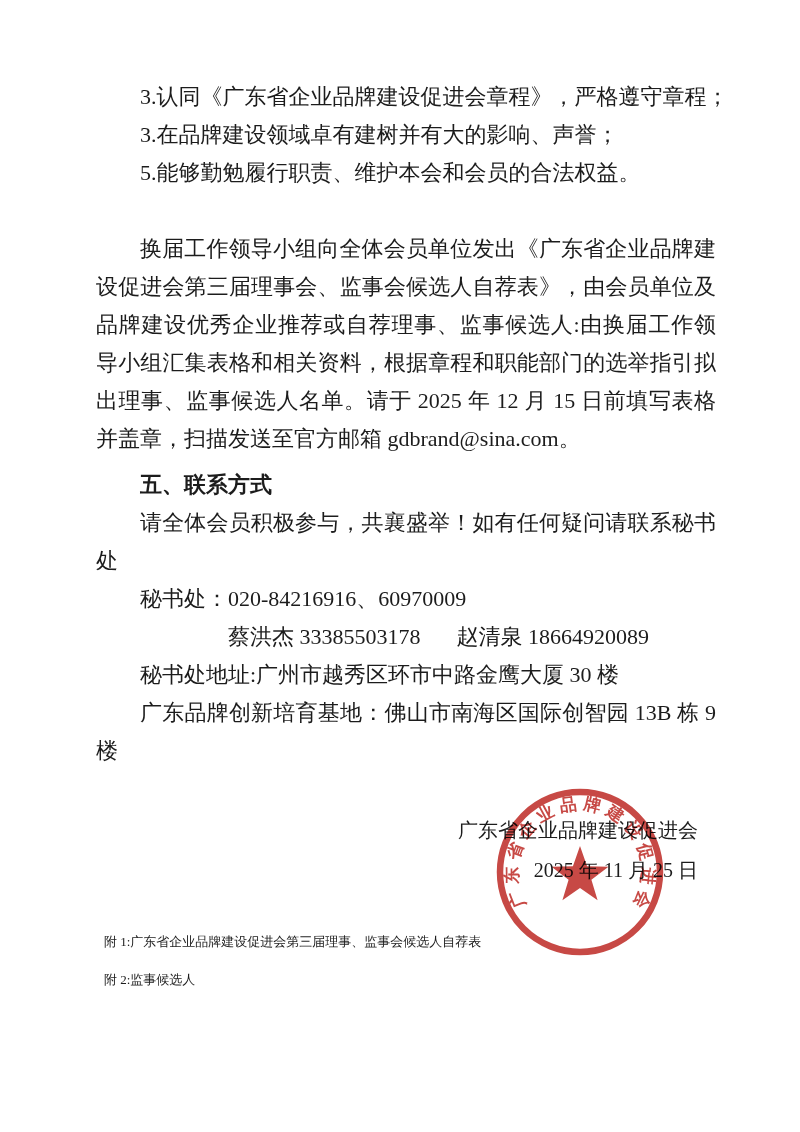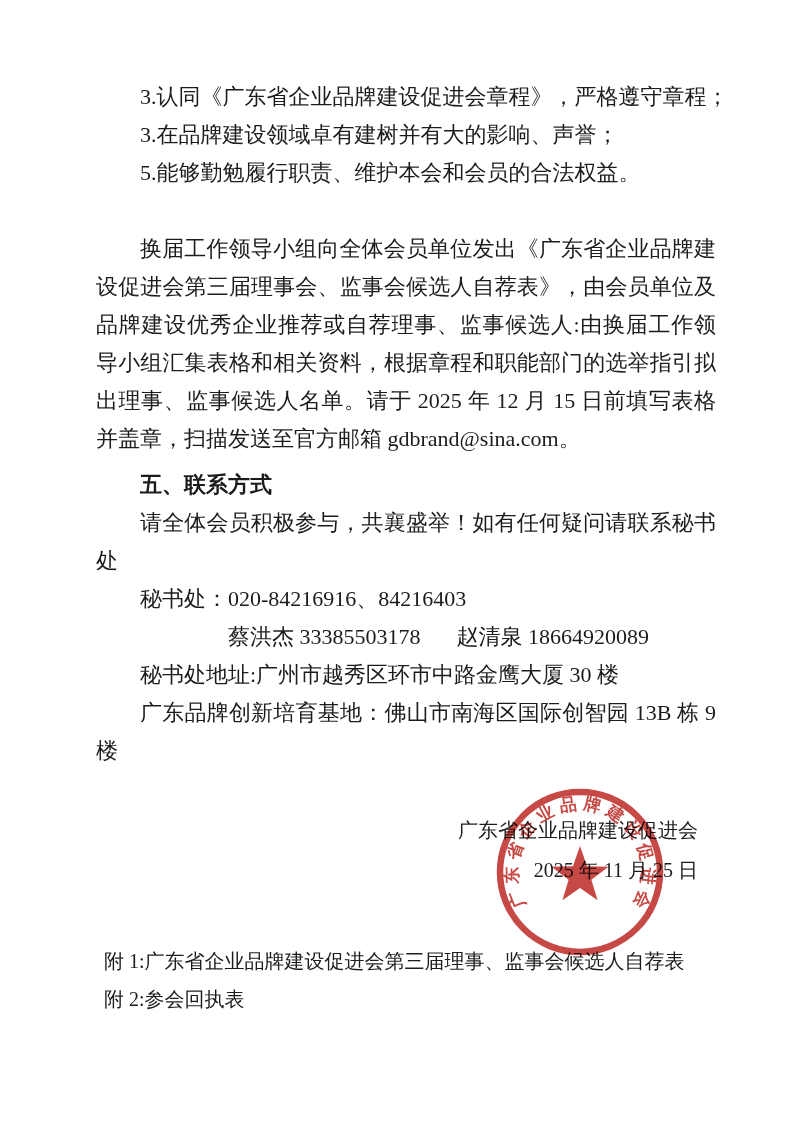--- a/index.html
+++ b/index.html
@@ -20,21 +20,21 @@
   }
   .qual-item { text-indent:44px; white-space:nowrap; }
   .para { margin-top:38px; text-align:justify; text-indent:44px; }
   .section-heading { margin-top:8px; text-indent:44px;font-weight:bold; }
   .intro { text-align:justify; text-indent:44px; }
   .contact-line { text-indent:44px; white-space:nowrap; }
   .contact-row2 { padding-left:132px; white-space:nowrap; }
   .col-gap { display:inline-block; width:36px; }
   .addr-wrap { text-align:justify; text-indent:44px; }
   .signature { margin-top:40px; font-size:20px; line-height:40px; text-align:right; padding-right:18px; }
-  .attachments { margin-top:52px; padding-left:8px; font-size:20px; line-height:38px; }
+  .attachments { margin-top:33px; padding-left:8px; font-size:13px; line-height:38px; }
   .seal {
     position:absolute; left:490px; top:782px;
     width:180px; height:180px;
     mix-blend-mode:multiply; opacity:0.9;
     pointer-events:none;
   }
   .seal-text {
     font-size:17px; letter-spacing:5.5px; font-weight:bold;
     font-family:"Liberation Serif","DejaVu Serif",serif;
   }
@@ -51,37 +51,37 @@
       <div class="qual-item">3.在品牌建设领域卓有建树并有大的影响、声誉；</div>
       <div class="qual-item">5.能够勤勉履行职责、维护本会和会员的合法权益。</div>
     </div>
 
     <div class="para">换届工作领导小组向全体会员单位发出《广东省企业品牌建设促进会第三届理事会、监事会候选人自荐表》，由会员单位及品牌建设优秀企业推荐或自荐理事、监事候选人:由换届工作领导小组汇集表格和相关资料，根据章程和职能部门的选举指引拟出理事、监事候选人名单。请于 2025 年 12 月 15 日前填写表格并盖章，扫描发送至官方邮箱 gdbrand@sina.com。</div>
 
     <div class="section-heading">五、联系方式</div>
 
     <div class="intro">请全体会员积极参与，共襄盛举！如有任何疑问请联系秘书处</div>
 
-    <div class="contact-line">秘书处：020-84216916、84216403</div>
+    <div class="contact-line">秘书处：020-84216916、60970009</div>
 
 
     <div class="contact-row2"><span>蔡洪杰 33385503178</span><span class="col-gap"></span><span>赵清泉 18664920089</span></div>
 
     <div class="contact-line">秘书处地址:广州市越秀区环市中路金鹰大厦 30 楼</div>
 
     <div class="addr-wrap">广东品牌创新培育基地：佛山市南海区国际创智园 13B 栋 9楼</div>
 
     <div class="signature">
       <div>广东省企业品牌建设促进会</div>
       <div>2025 年 11 月 25 日</div>
     </div>
 
     <div class="attachments">
       <div>附 1:广东省企业品牌建设促进会第三届理事、监事会候选人自荐表</div>
-      <div>附 2:参会回执表</div>
+      <div>附 2:监事候选人</div>
     </div>
 
   </div>
 
   <svg class="seal" viewBox="0 0 180 180" xmlns="http://www.w3.org/2000/svg">
 
     <circle cx="90" cy="90" r="80" fill="none" stroke-width="6.5" stroke="#c13530"></circle>
 
     <polygon points="90,64 97.1,84.3 118.5,84.7 101.4,97.7 107.6,118.3 90,106 72.4,118.3 78.6,97.7 61.5,84.7 82.9,84.3" fill="#c13530"></polygon>
 

